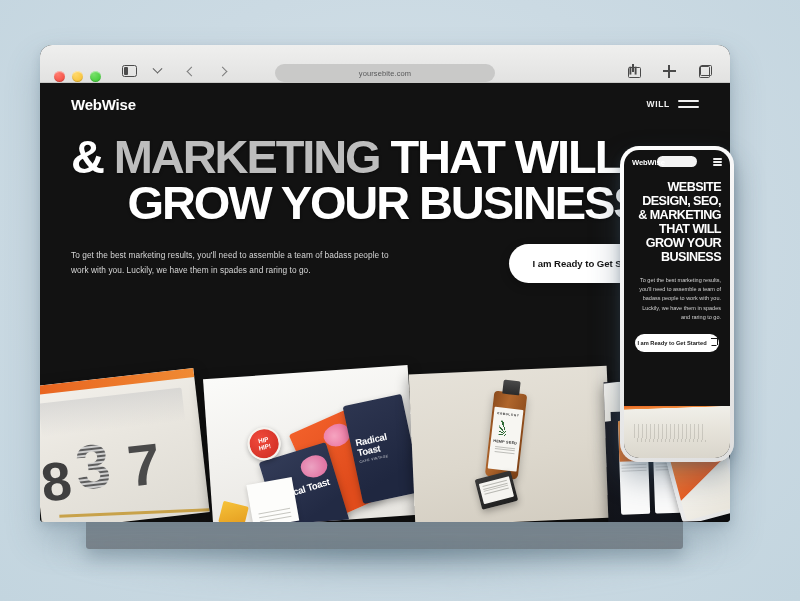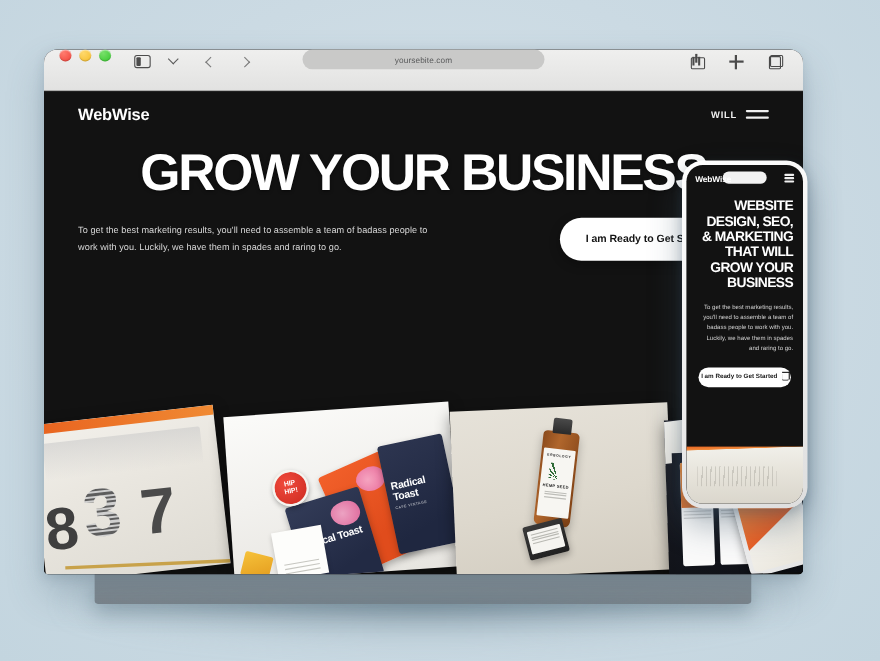--- a/index.html
+++ b/index.html
@@ -60,21 +60,21 @@
     overflow: hidden;
     box-shadow: 0 18px 34px rgba(70,95,112,0.30), 0 3px 10px rgba(70,95,112,0.18);
     background: #111;
   }
 
   
   .chrome {
     height: 38px;
     background: linear-gradient(180deg, #efefee 0%, #e8e8e7 55%, #e2e2e1 100%);
     display: flex;
-    align-items: flex-start;
+    align-items: flex-end;
     padding: 0 14px;
     position: relative;
     border-bottom: 1px solid #c9c9c7;
   }
 
   .traffic {
     display: flex;
     gap: 7px;
     align-items: center;
     margin-right: 17px;
@@ -812,20 +812,23 @@
         <span class="menu-label">WILL</span>
         <span class="burger">
           <i></i>
             <i></i>
         </span>
       </div>
     </div>
 
     <div class="hero">
       <h1 class="headline">
+        <div>
+          <span class="lit">&amp; </span><span class="dim">MARKETING </span><span class="lit">THAT WILL</span>
+        </div>
         <div style="text-align:center;">
           <span class="lit">GROW YOUR BUSINESS</span>
         </div>
       </h1>
 
       <div class="hero-bottom">
         <p class="hero-copy">To get the best marketing results, you'll need to assemble a team of badass people to work with you. Luckily, we have them in spades and raring to go.</p>
 
         <div class="cta">
           <span class="cta-label">I am Ready to Get Started</span>

